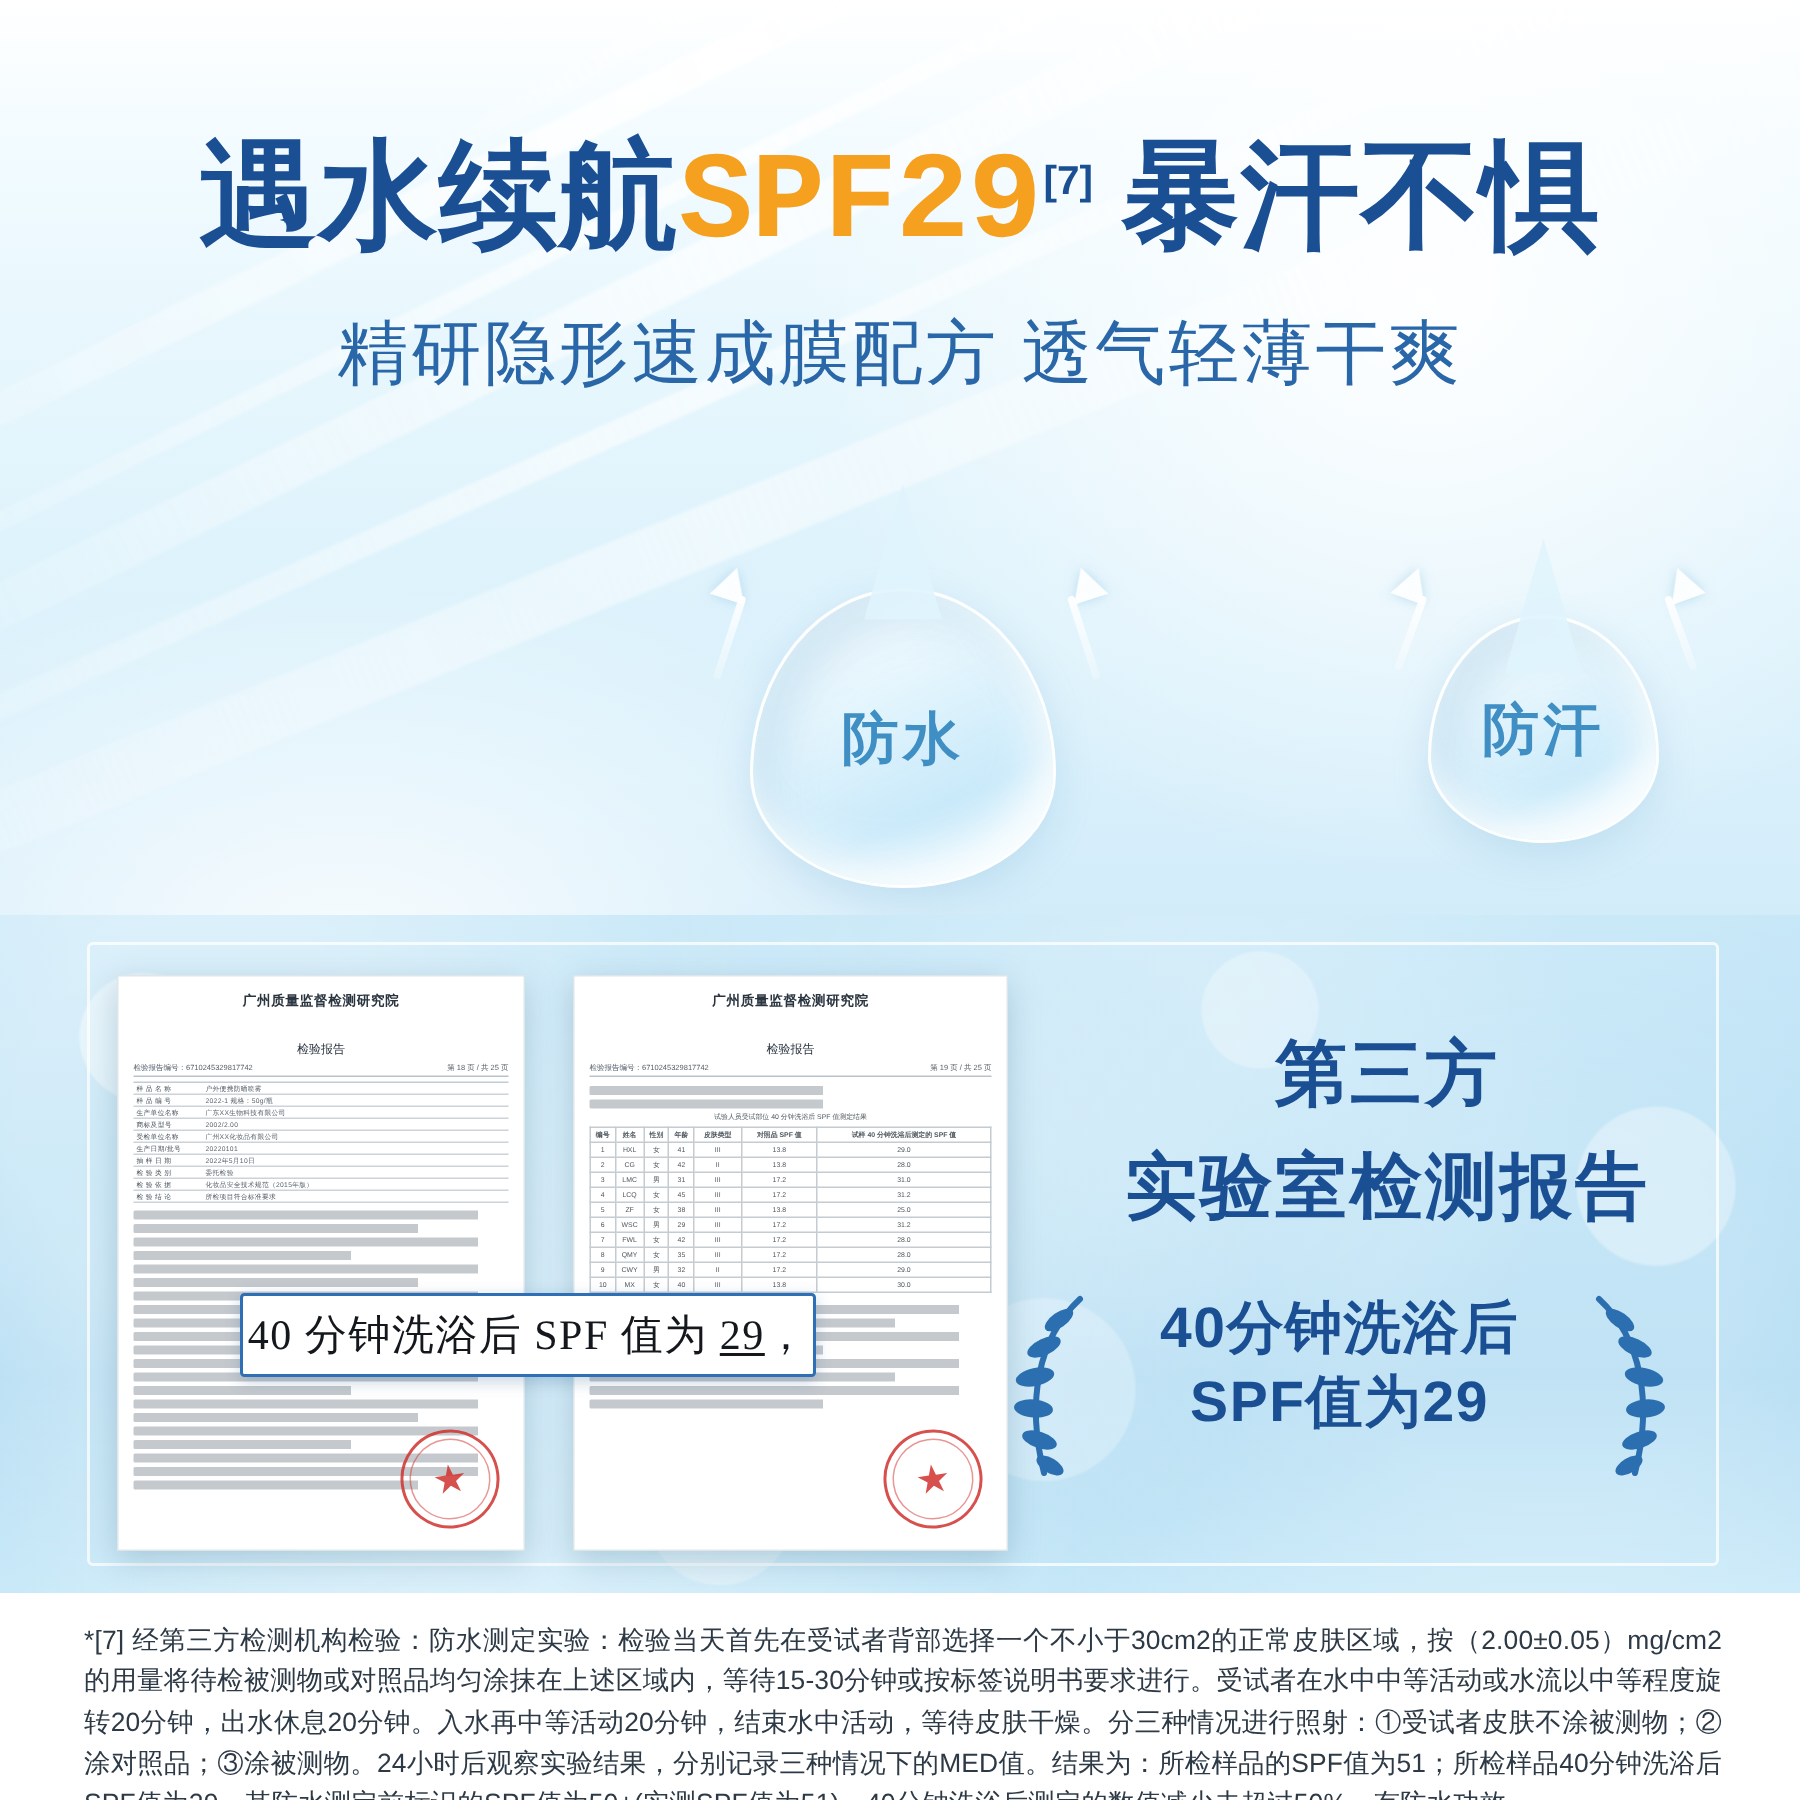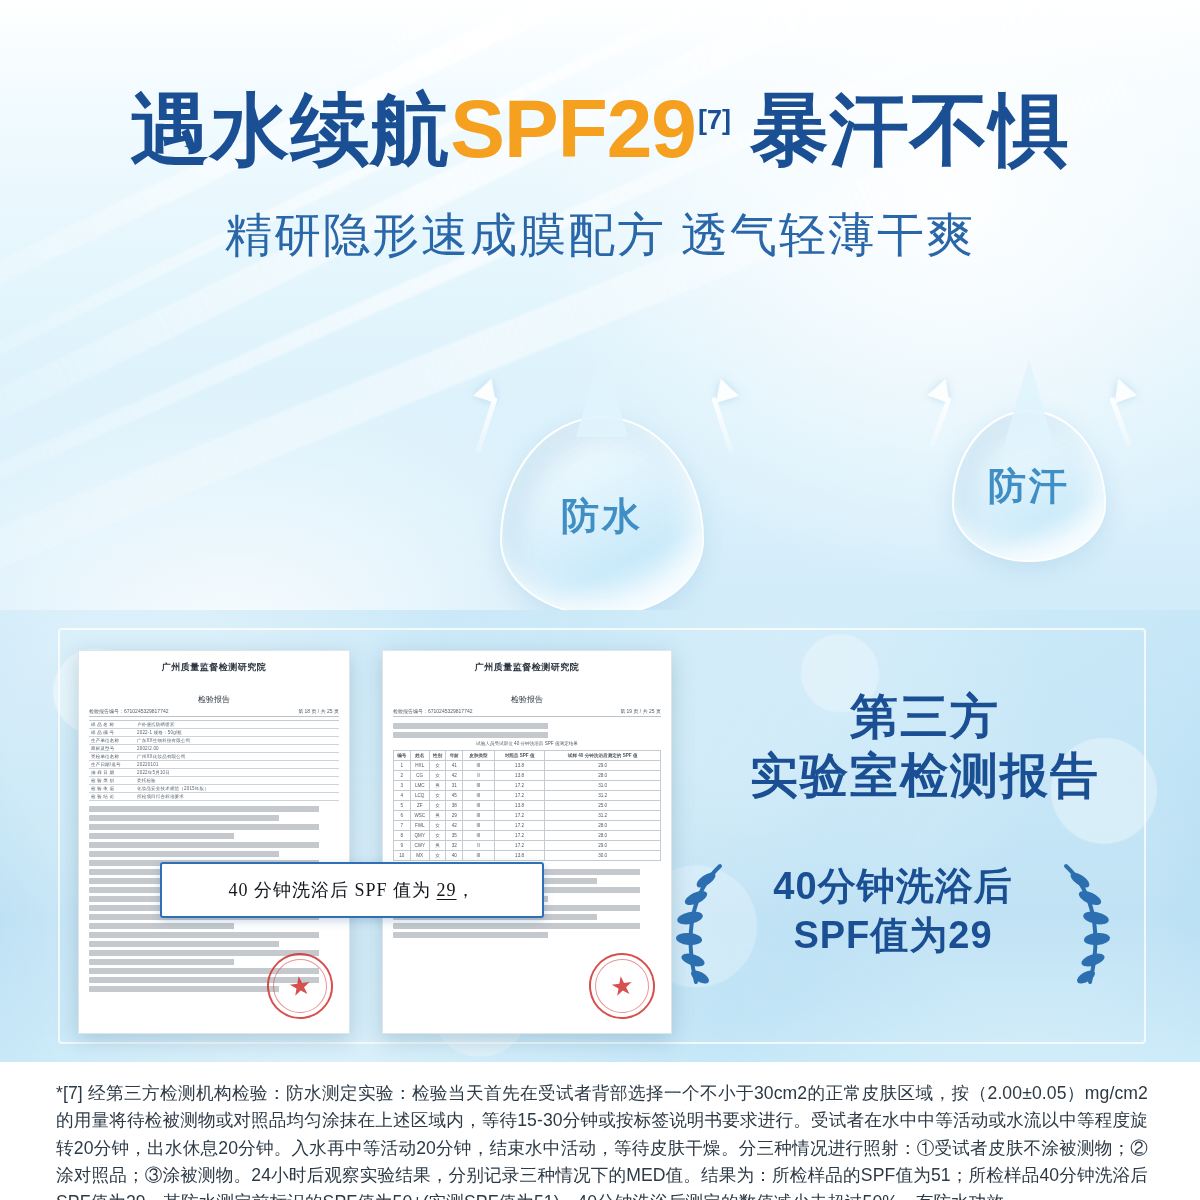--- a/index.html
+++ b/index.html
@@ -64,21 +64,21 @@
   }
   .headline .cn {
     font-family: Liberation Serif, serif;
     font-size: 79px;
     font-weight: bold;
     color: #1b4f93;
     letter-spacing: 1px;
     vertical-align: baseline;
   }
   .headline .spf {
-    font-family: Liberation Sans, sans-serif;
+    font-family: Liberation Mono, monospace;
     font-size: 82px;
     font-weight: bold;
     color: #f5a01e;
     letter-spacing: -1px;
     vertical-align: baseline;
   }
   .headline .sup {
     font-size: 27px;
     font-weight: bold;
     color: #1b4f93;
@@ -123,21 +123,21 @@
     left: 0; top: 0;
     width: 100%; height: 100%;
     display: flex;
     align-items: center;
     justify-content: center;
     font-size: 34px;
     font-weight: bold;
     color: #3f8fc4;
     letter-spacing: 3px;
   }
-  .drop-a { left: 500px; top: 416px; width: 200px; height: 196px; }
+  .drop-a { left: 500px; top: 392px; width: 200px; height: 196px; }
   .drop-a .drop-label { font-size: 38px; }
   .drop-b { left: 952px; top: 410px; width: 150px; height: 148px; }
   .drop-b .drop-label { font-size: 38px; }
   .arrow {
     position: absolute;
     width: 0; height: 0;
     border-left: 12px solid transparent;
     border-right: 12px solid transparent;
     border-bottom: 22px solid rgba(255,255,255,.95);
     filter: drop-shadow(0 0 4px rgba(150,200,230,.6));
@@ -295,40 +295,40 @@
     background: #ffffff;
     border: 2px solid #2f6fb5;
     border-radius: 3px;
     display: flex;
     align-items: center;
     justify-content: center;
     box-shadow: 0 3px 10px rgba(40,90,140,.25);
   }
   .highlight-text {
     font-family: "Liberation Serif", serif;
-    font-size: 18px;
+    font-size: 28px;
     color: #14181c;
     white-space: nowrap;
     letter-spacing: 1px;
   }
   .highlight-text u { text-decoration: underline; text-underline-offset: 3px; }
   
   .third-party {
     position: absolute;
     left: 690px;
     top: 688px;
     width: 470px;
     text-align: center;
     color: #1b4f93;
     font-weight: bold;
     line-height: 1.22;
     font-size: 48px;
     letter-spacing: 2px;
   }
-  .third-party .l2 { font-size: 48px; }
+  .third-party .l2 { font-size: 48px; margin-top: 16px; }
   .laurel-block {
     position: absolute;
     left: 658px;
     top: 850px;
     width: 470px;
     height: 150px;
   }
   .laurel {
     position: absolute;
     top: 8px;

